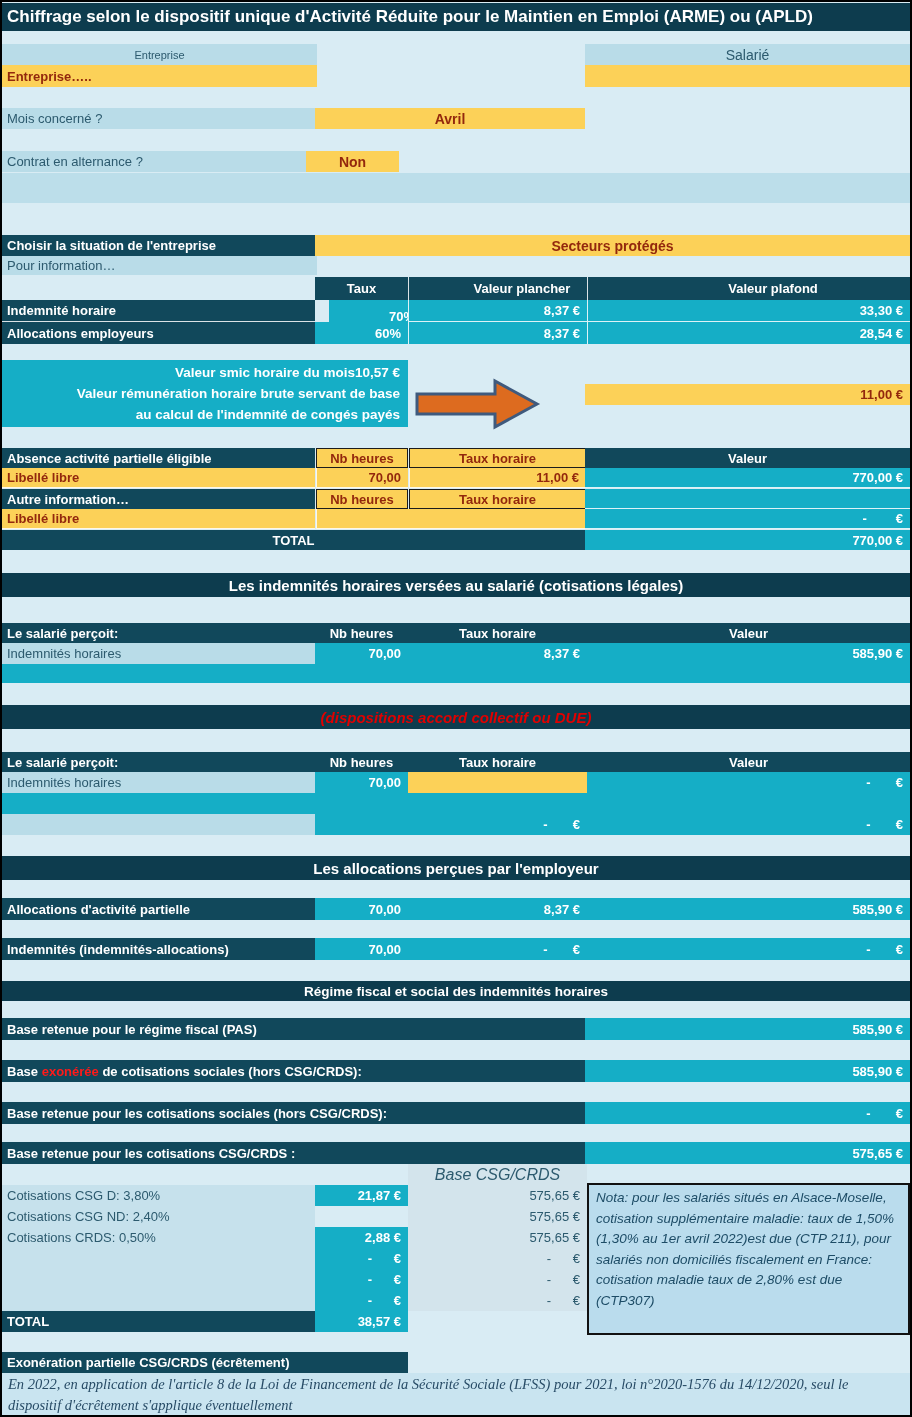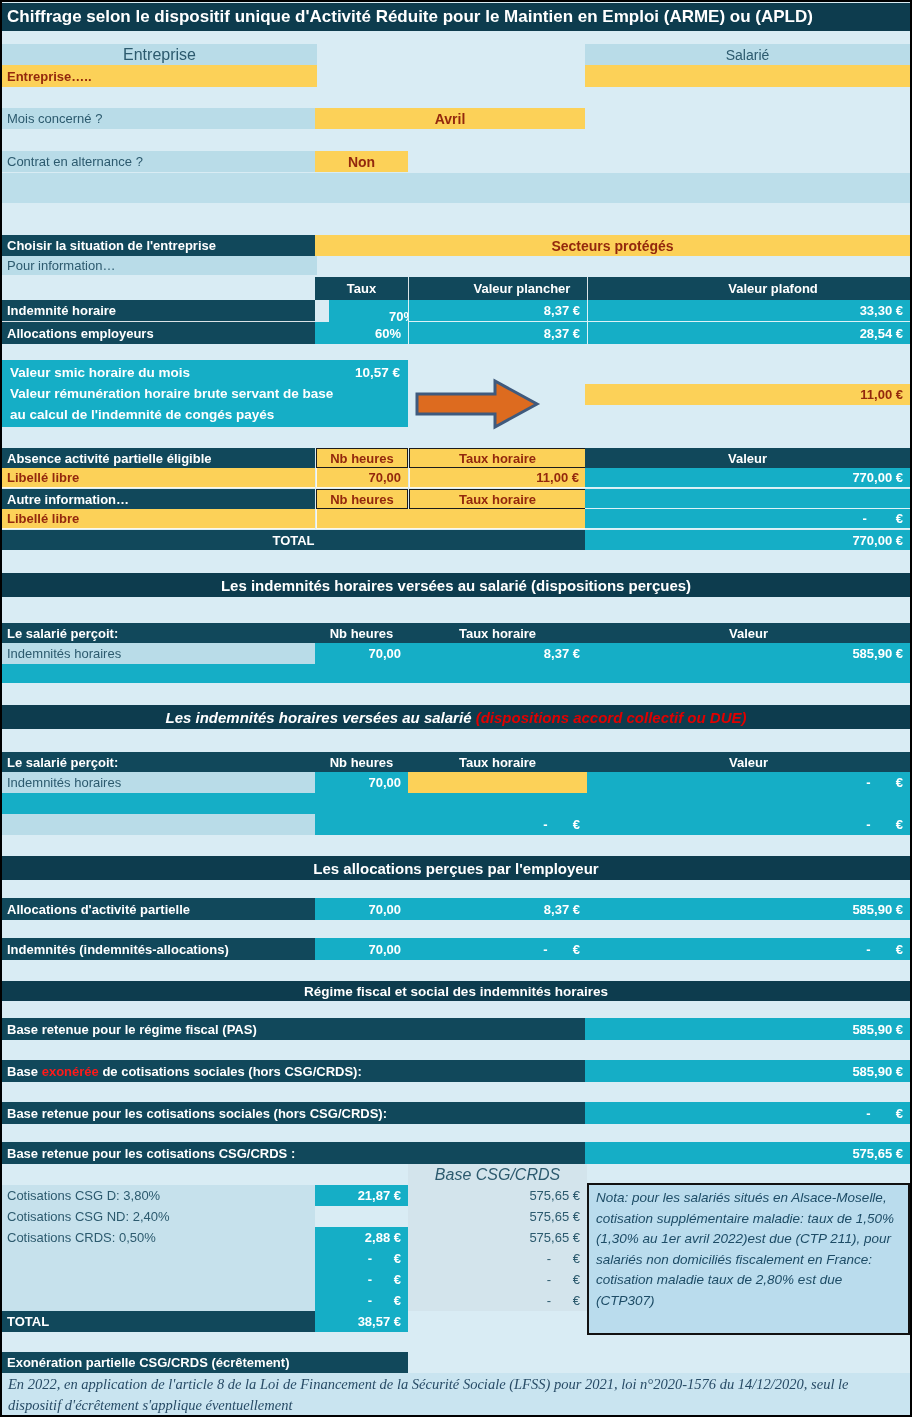--- a/index.html
+++ b/index.html
@@ -16,44 +16,44 @@
   .jc{justify-content:center;}
   .jr{justify-content:flex-end;padding-right:7px;}
   .jl{padding-left:5px;}
   .pre{white-space:pre;}
   .it{font-style:italic;}
   .blk{border:1px solid #1c1c1c;}
   .wl{border-left:1px solid rgba(255,255,255,.85);padding-left:48px;}
   .wb{border-bottom:1px solid rgba(255,255,255,.85);}
   .f15{font-size:15px;}
   .smicbox{flex-direction:column;align-items:stretch;justify-content:center;padding:0 8px;}
-  .smicline{display:flex;justify-content:space-between;line-height:21px;font-size:13.5px;}
+  .smicline{display:flex;justify-content:flex-end;line-height:21px;font-size:13.5px;}
   .notabox{background:#badced;border:2px solid #111;color:#1d4c66;font-style:italic;
            font-size:13.5px;line-height:1.52;padding:3px 7px;align-items:flex-start;}
   .footnote{background:#c9e4f0;color:#274b66;font-style:italic;font-size:14.5px;
             line-height:1.42;padding:1px 6px;align-items:flex-start;}
 </style>
 </head>
 <body>
 
 <div class="page">
 
   <div class="c band jl" style="left:0;top:1px;width:908px;height:28px;font-size:17px;">Chiffrage selon le dispositif unique d'Activité Réduite pour le Maintien en Emploi (ARME) ou (APLD)</div>
 
-  <div class="c lbl jc" style="left:0;top:42px;width:315px;height:21px;font-size:16px;">Entreprise</div>
+  <div class="c lbl jc" style="left:0;top:42px;width:315px;height:21px;font-size:11px;">Entreprise</div>
   <div class="c lbl jc" style="left:583px;top:42px;width:325px;height:21px;font-size:14px;">Salarié</div>
 
   <div class="c yel jl" style="left:0;top:63px;width:315px;height:22px;">Entreprise…..</div>
   <div class="c yel" style="left:583px;top:63px;width:325px;height:22px;"></div>
 
   <div class="c lbl jl" style="left:0;top:106px;width:315px;height:21px;">Mois concerné ?</div>
   <div class="c yel jc" style="left:313px;top:106px;width:270px;height:21px;font-size:14px;">Avril</div>
 
   <div class="c lbl jl" style="left:0;top:149px;width:315px;height:21px;">Contrat en alternance ?</div>
-  <div class="c yel jc" style="left:313px;top:149px;width:93px;height:21px;font-size:14px;">Non</div>
+  <div class="c yel jc" style="left:304px;top:149px;width:93px;height:21px;font-size:14px;">Non</div>
 
   <div class="c" style="left:0;top:171px;width:908px;height:30px;background:#bcdeea;"></div>
 
   <div class="c teal jl" style="left:0;top:233px;width:315px;height:21px;">Choisir la situation de l'entreprise</div>
   <div class="c yel jc" style="left:313px;top:233px;width:595px;height:21px;font-size:14px;">Secteurs protégés</div>
   <div class="c lbl jl" style="left:0;top:254px;width:315px;height:19px;">Pour information…</div>
 
   <div class="c teal jc" style="left:313px;top:275px;width:93px;height:23px;">Taux</div>
   <div class="c teal jc wl" style="left:406px;top:275px;width:179px;height:23px;">Valeur plancher</div>
   <div class="c teal jc wl" style="left:585px;top:275px;width:323px;height:23px;">Valeur plafond</div>
@@ -102,35 +102,34 @@
   <div class="c yel jc blk" style="left:407px;top:487px;width:177px;height:20px;">Taux horaire</div>
   <div class="c cyan wb" style="left:583px;top:487px;width:325px;height:20px;"></div>
 
   <div class="c yel jl wb" style="left:0;top:507px;width:313px;height:20px;">Libellé libre</div>
   <div class="c yel wb wl" style="left:314px;top:507px;width:270px;height:20px;"></div>
   <div class="c cyan jr pre wb" style="left:583px;top:507px;width:325px;height:20px;">-        €</div>
 
   <div class="c teal jc" style="left:0;top:528px;width:583px;height:20px;">TOTAL</div>
   <div class="c cyan jr" style="left:583px;top:528px;width:325px;height:20px;">770,00 €</div>
 
-  <div class="c band jc f15" style="left:0;top:571px;width:908px;height:24px;">Les indemnités horaires versées au salarié (dispositions perçues)</div>
+  <div class="c band jc f15" style="left:0;top:571px;width:908px;height:24px;">Les indemnités horaires versées au salarié (cotisations légales)</div>
 
   <div class="c teal jl" style="left:0;top:621px;width:313px;height:20px;">Le salarié perçoit:</div>
   <div class="c teal jc" style="left:313px;top:621px;width:93px;height:20px;">Nb heures</div>
   <div class="c teal jc" style="left:406px;top:621px;width:179px;height:20px;">Taux horaire</div>
   <div class="c teal jc" style="left:585px;top:621px;width:323px;height:20px;">Valeur</div>
 
   <div class="c lbl jl" style="left:0;top:641px;width:313px;height:21px;">Indemnités horaires</div>
   <div class="c cyan jr" style="left:313px;top:641px;width:93px;height:21px;">70,00</div>
   <div class="c cyan jr" style="left:406px;top:641px;width:179px;height:21px;">8,37 €</div>
   <div class="c cyan jr" style="left:585px;top:641px;width:323px;height:21px;">585,90 €</div>
   <div class="c cyan" style="left:0;top:662px;width:908px;height:19px;"></div>
 
   <div class="c band jc f15 it" style="left:0;top:703px;width:908px;height:24px;">
-    <span style="white-space:pre;">Les indemnités horaires versées au salarié </span>
     <span style="color:#e00000;">(dispositions accord collectif ou DUE)</span>
   </div>
 
   <div class="c teal jl" style="left:0;top:750px;width:313px;height:20px;">Le salarié perçoit:</div>
   <div class="c teal jc" style="left:313px;top:750px;width:93px;height:20px;">Nb heures</div>
   <div class="c teal jc" style="left:406px;top:750px;width:179px;height:20px;">Taux horaire</div>
   <div class="c teal jc" style="left:585px;top:750px;width:323px;height:20px;">Valeur</div>
 
   <div class="c lbl jl" style="left:0;top:770px;width:313px;height:21px;">Indemnités horaires</div>
   <div class="c cyan jr" style="left:313px;top:770px;width:93px;height:21px;">70,00</div>

